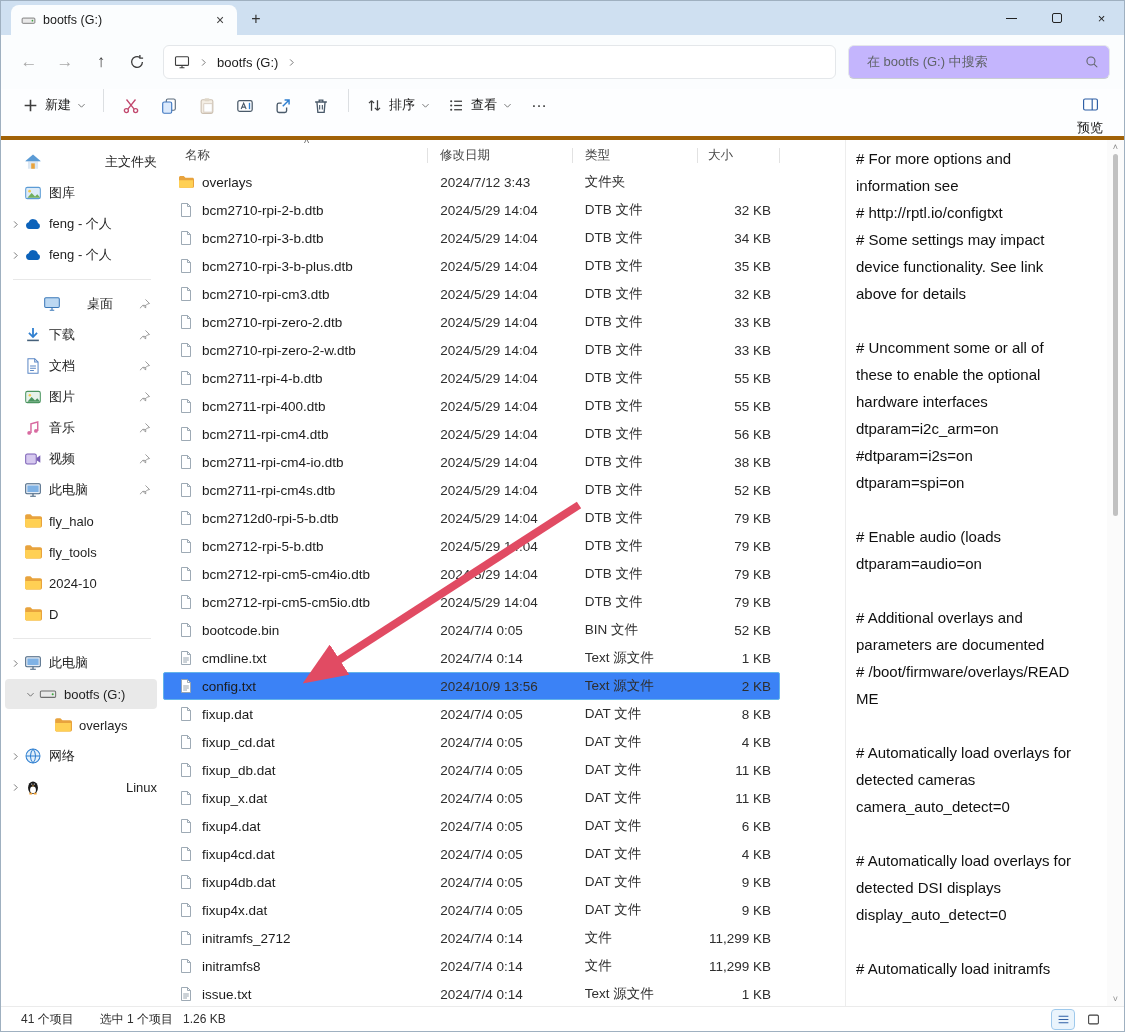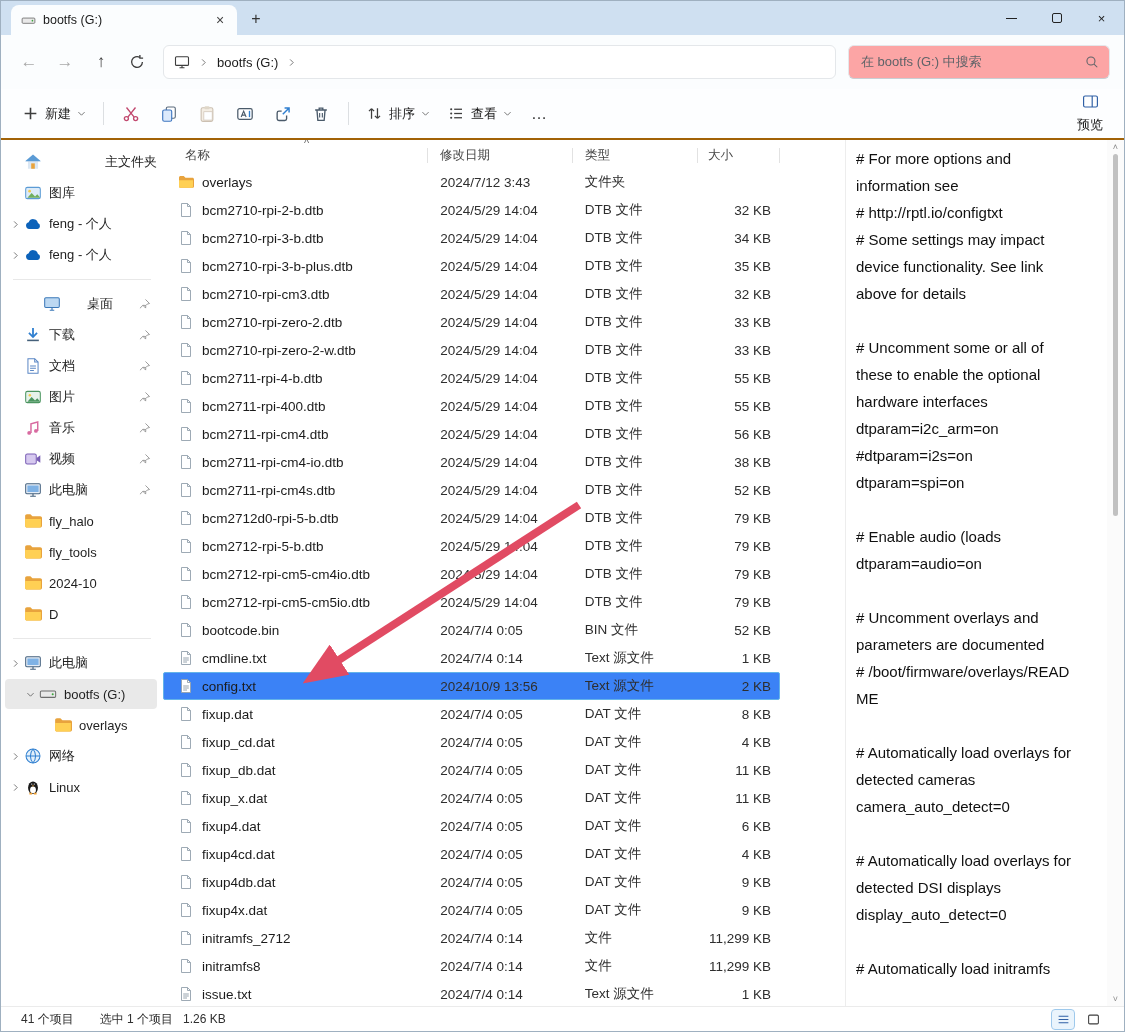--- a/index.html
+++ b/index.html
@@ -21,26 +21,26 @@
 
   
   .navbar { height:54px; background:#fbfdfe; display:flex; align-items:center; padding:0 14px 0 10px; flex:none; }
   .nav-btn { width:36px; height:34px; display:grid; place-items:center; font-size:17px; border-radius:4px; flex:none; }
   .nav-btn.disabled { color:#a9a9a9; }
   .nav-btn.enabled { color:#3c3c3c; }
   .nav-btn .ic { width:16px; height:16px; }
   .crumb { flex:1; height:34px; margin-left:8px; background:#fff; border:1px solid #e4e7ea; border-radius:6px; display:flex; align-items:center; padding:0 10px; gap:9px; font-size:13px; }
   .crumb .ic { width:16px; height:16px; }
   .crumb .chev { width:9px; height:9px; }
-  .search { width:262px; height:34px; margin-left:12px; background:#fca5a5; border:1px solid #e4e7ea; border-bottom-color:#c9ced3; border-radius:6px; display:flex; align-items:center; padding:0 10px 0 12px; font-size:13px; color:#5f6368; }
+  .search { width:262px; height:34px; margin-left:12px; background:#c4b5fd; border:1px solid #e4e7ea; border-bottom-color:#c9ced3; border-radius:6px; display:flex; align-items:center; padding:0 10px 0 18px; font-size:13px; color:#5f6368; }
   .search-text { flex:1; white-space:nowrap; overflow:hidden; }
   .search .ic { width:14px; height:14px; }
 
   
-  .toolbar { height:51px; background:#fdfeff; border-bottom:2px solid #a16207; display:flex; align-items:center; padding:0 12px; flex:none; }
+  .toolbar { height:51px; background:#fdfeff; border-bottom:4px solid #a16207; display:flex; align-items:flex-start; padding:0 12px; flex:none; }
   .tb-btn { display:flex; align-items:center; gap:6px; padding:7px 9px; border-radius:4px; font-size:13px; color:#1a1a1a; flex:none; }
   .tb-btn .ic { width:17px; height:17px; }
   .tb-btn .chev { width:9px; height:9px; }
   .tb-ico { width:38px; height:34px; display:grid; place-items:center; border-radius:4px; flex:none; }
   .tb-ico .ic { width:18px; height:18px; }
   .tb-ico.dim { opacity:.42; }
   .tb-sep { width:1px; height:23px; background:#dcdfe2; margin:0 8px; flex:none; }
   .tb-more { font-size:16px; letter-spacing:1px; color:#333; padding:4px 10px; }
   .tb-right { margin-left:auto;flex-direction:column; }
 
@@ -630,21 +630,21 @@
                 <use href="#sym-chev-r"></use>
               </svg>
             </span>
     <svg class="side-icon">
               <use href="#sym-network"></use>
             </svg>
     <span class="side-label">网络</span>
 
   </div>
 
-  <div class="side-item" style="padding-left: 2px;">
+  <div class="side-item" style="padding-left: 2px; text-align: right;">
     <span class="side-chev">
               <svg class="ic">
                 <use href="#sym-chev-r"></use>
               </svg>
             </span>
     <svg class="side-icon">
               <use href="#sym-linux"></use>
             </svg>
     <span class="side-label">Linux</span>
 
@@ -1034,21 +1034,21 @@
         <div class="pline"># Uncomment some or all of</div>
         <div class="pline">these to enable the optional</div>
         <div class="pline">hardware interfaces</div>
         <div class="pline">dtparam=i2c_arm=on</div>
         <div class="pline">#dtparam=i2s=on</div>
         <div class="pline">dtparam=spi=on</div>
         <div class="pline"></div>
         <div class="pline"># Enable audio (loads</div>
         <div class="pline">dtparam=audio=on</div>
         <div class="pline"></div>
-        <div class="pline"># Uncomment overlays and</div>
+        <div class="pline"># Additional overlays and</div>
         <div class="pline">parameters are documented</div>
         <div class="pline"># /boot/firmware/overlays/READ</div>
         <div class="pline">ME</div>
         <div class="pline"></div>
         <div class="pline"># Automatically load overlays for</div>
         <div class="pline">detected cameras</div>
         <div class="pline">camera_auto_detect=0</div>
         <div class="pline"></div>
         <div class="pline"># Automatically load overlays for</div>
         <div class="pline">detected DSI displays</div>

